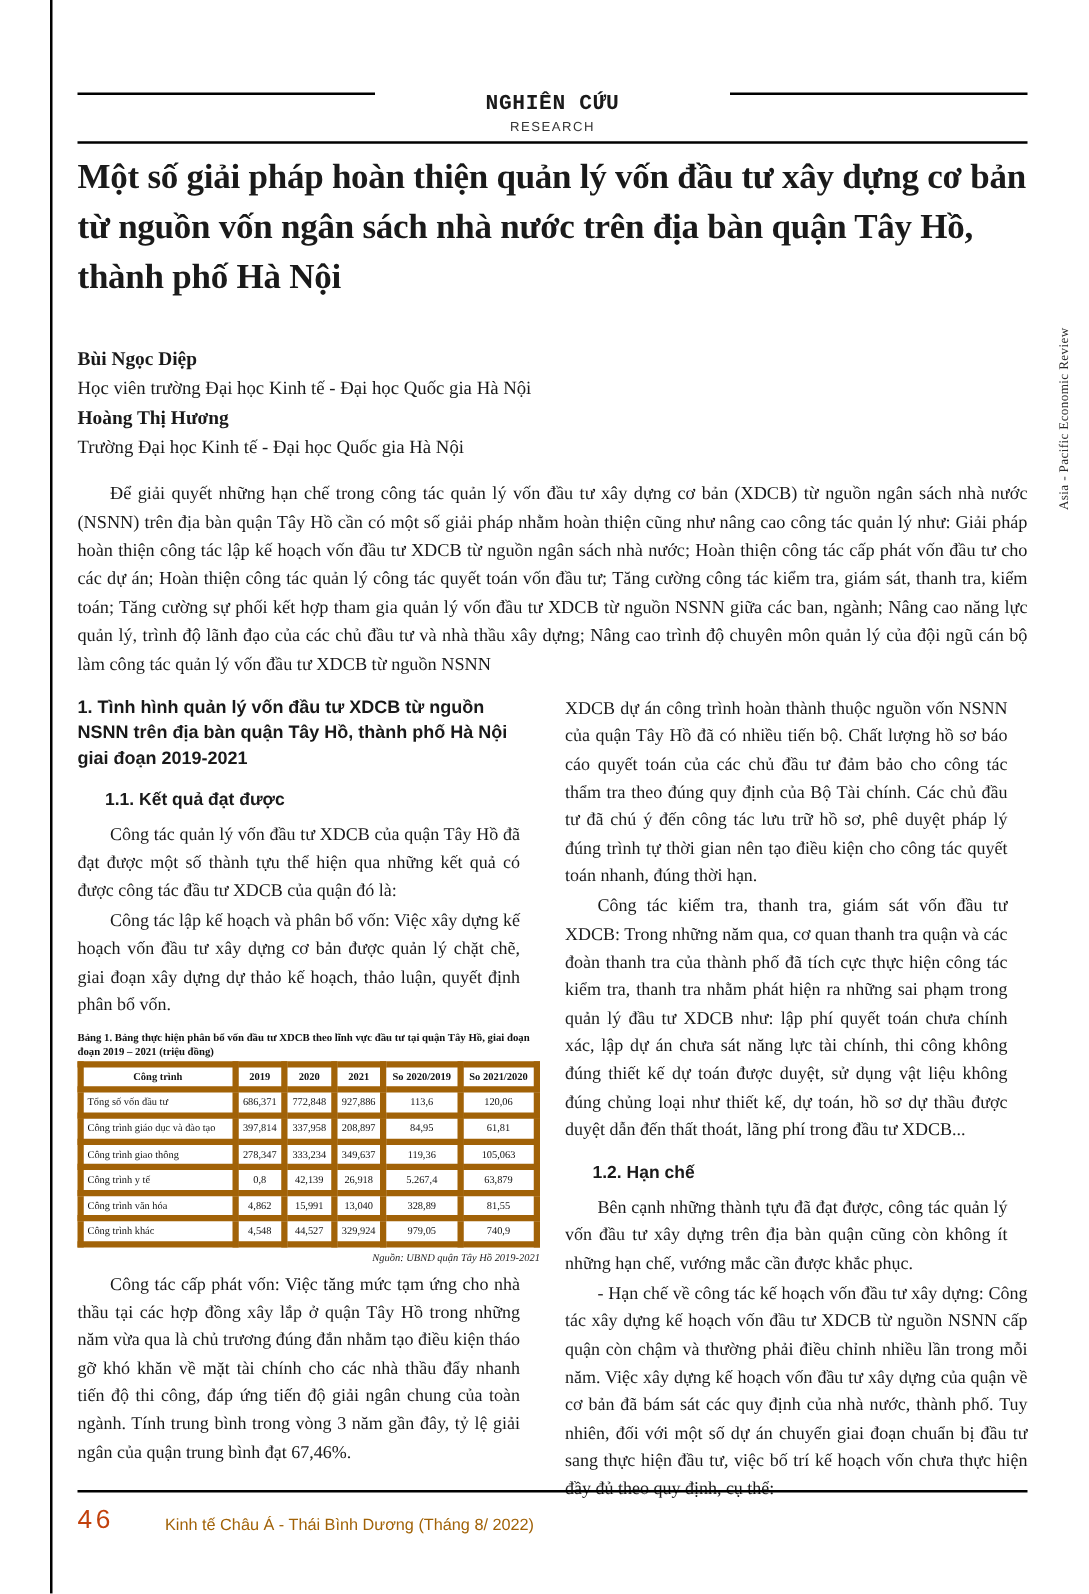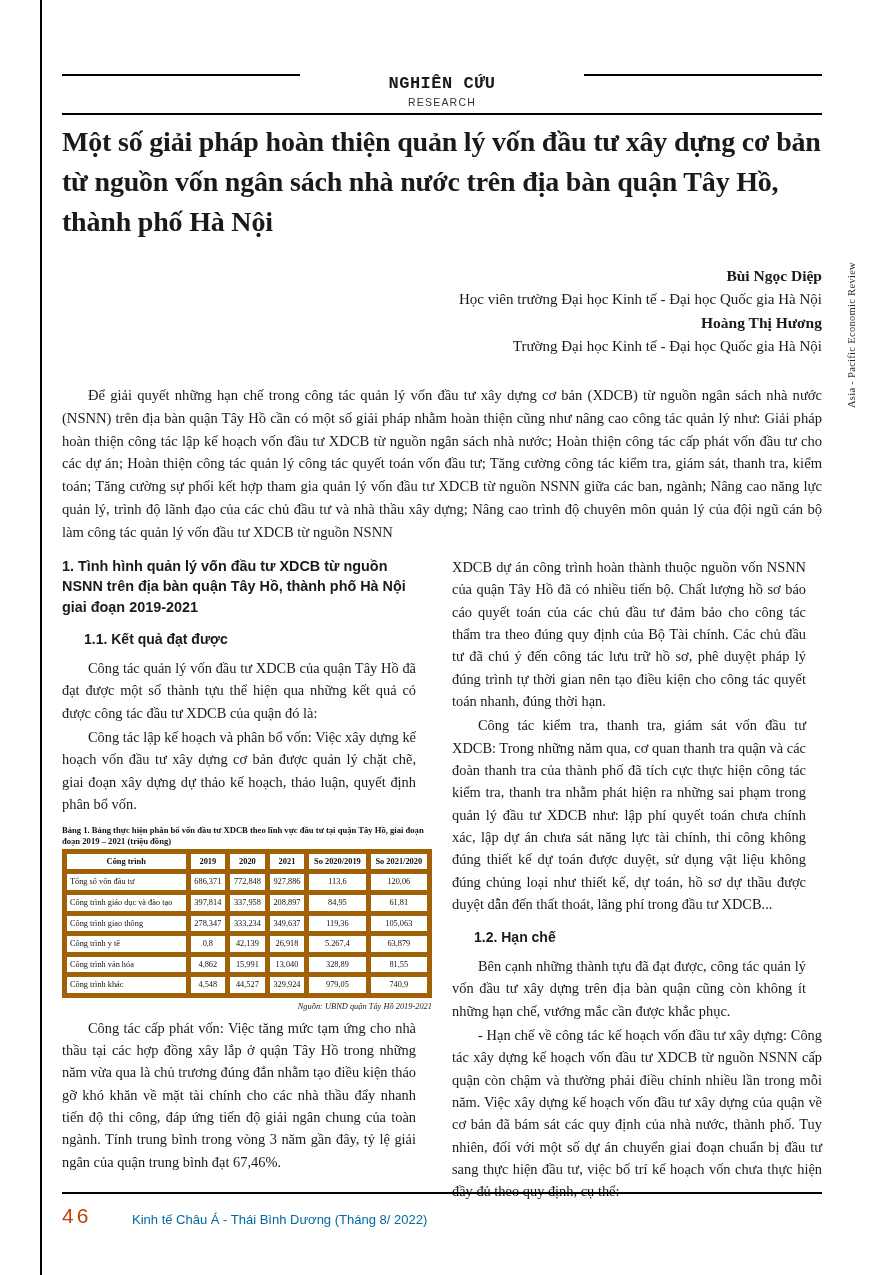--- a/index.html
+++ b/index.html
@@ -88,23 +88,23 @@
     font-family: "Liberation Serif", serif;
     font-weight: bold;
     font-size: 28px;
     line-height: 1.42;
     letter-spacing: -0.2px;
   }
 
   .authors {
     position: absolute;
     left: 62px;
-    top: 264px;
-    width: 760px;
-    text-align: right;
+    top: 276px;
+    width: 760px;
+    text-align: left;
     font-size: 15px;
     line-height: 1.55;
   }
   .author-name {
     font-weight: bold;
     font-size: 15.5px;
   }
   .author-aff {
     font-size: 15px;
   }
@@ -218,21 +218,21 @@
     font-size: 21px;
     letter-spacing: 3px;
     color: #c2410c;
   }
   .footer-text {
     position: absolute;
     left: 132px;
     top: 1212px;
     font-family: "Liberation Sans", sans-serif;
     font-size: 13px;
-    color: #0369a1;
+    color: #a16207;
   }
   .frame-left {
     position: absolute;
     left: 40px;
     top: 0;
     width: 2px;
     height: 1275px;
     background: #000;
   }
 </style>

